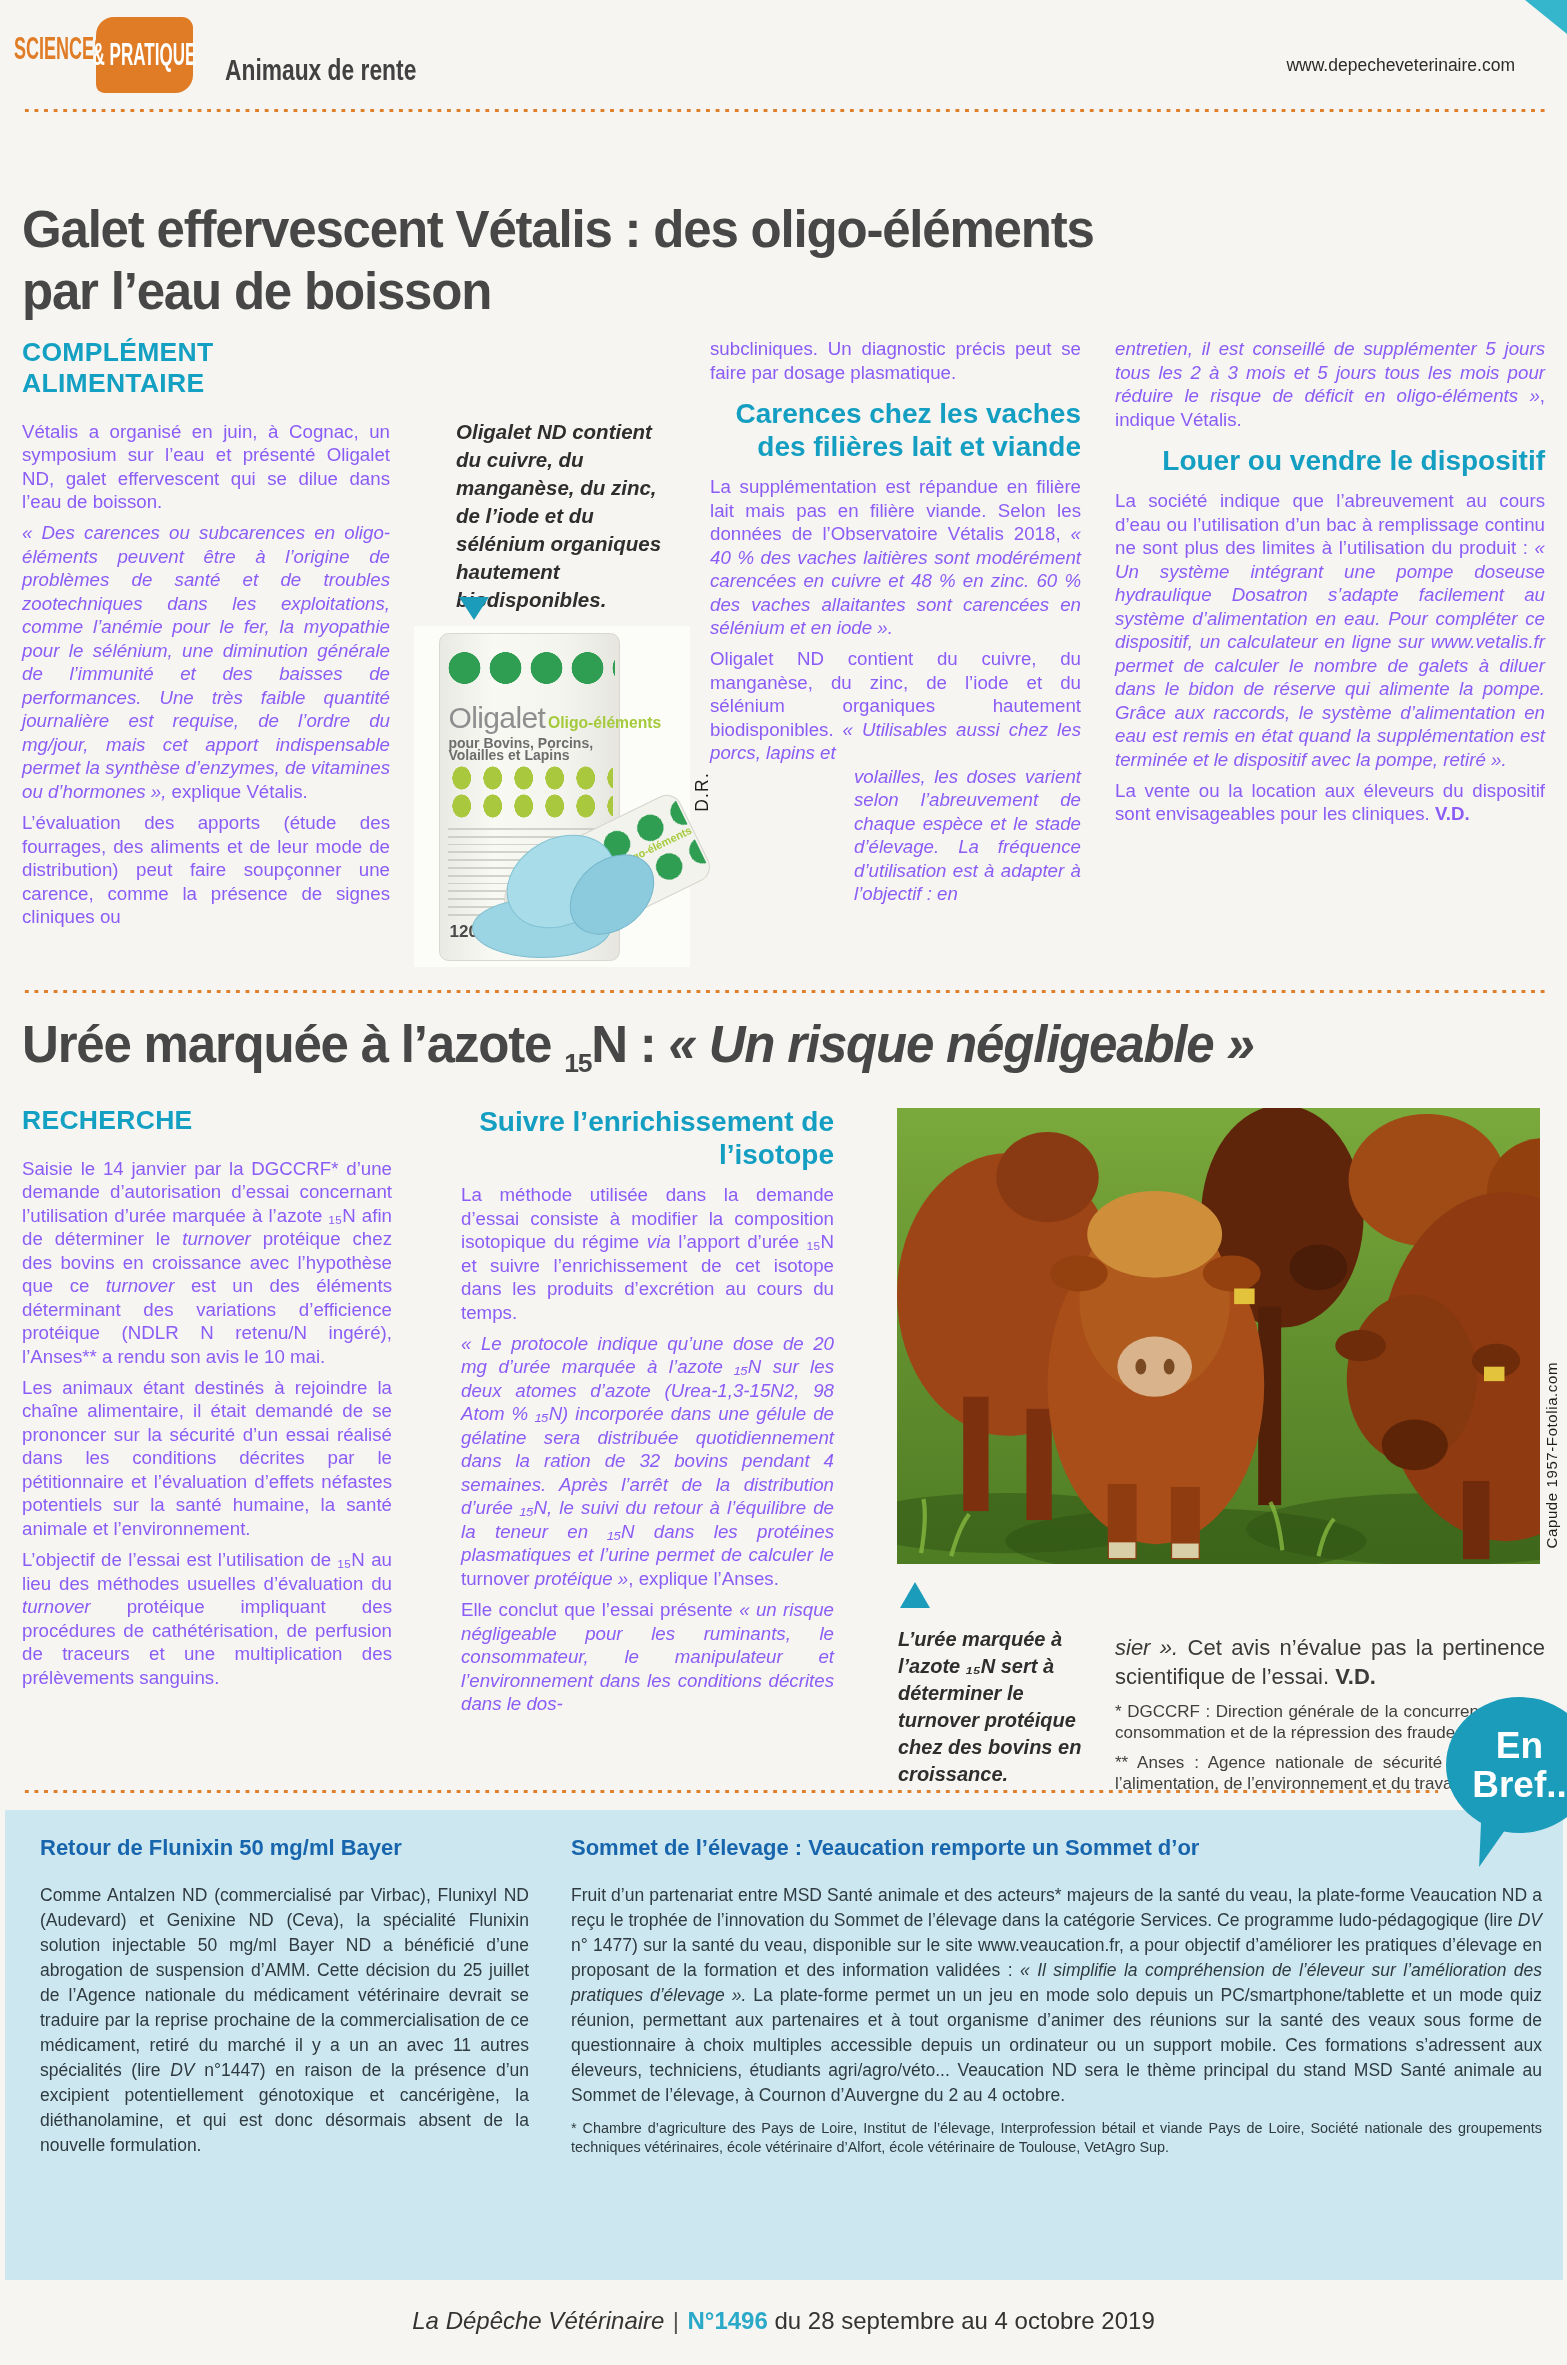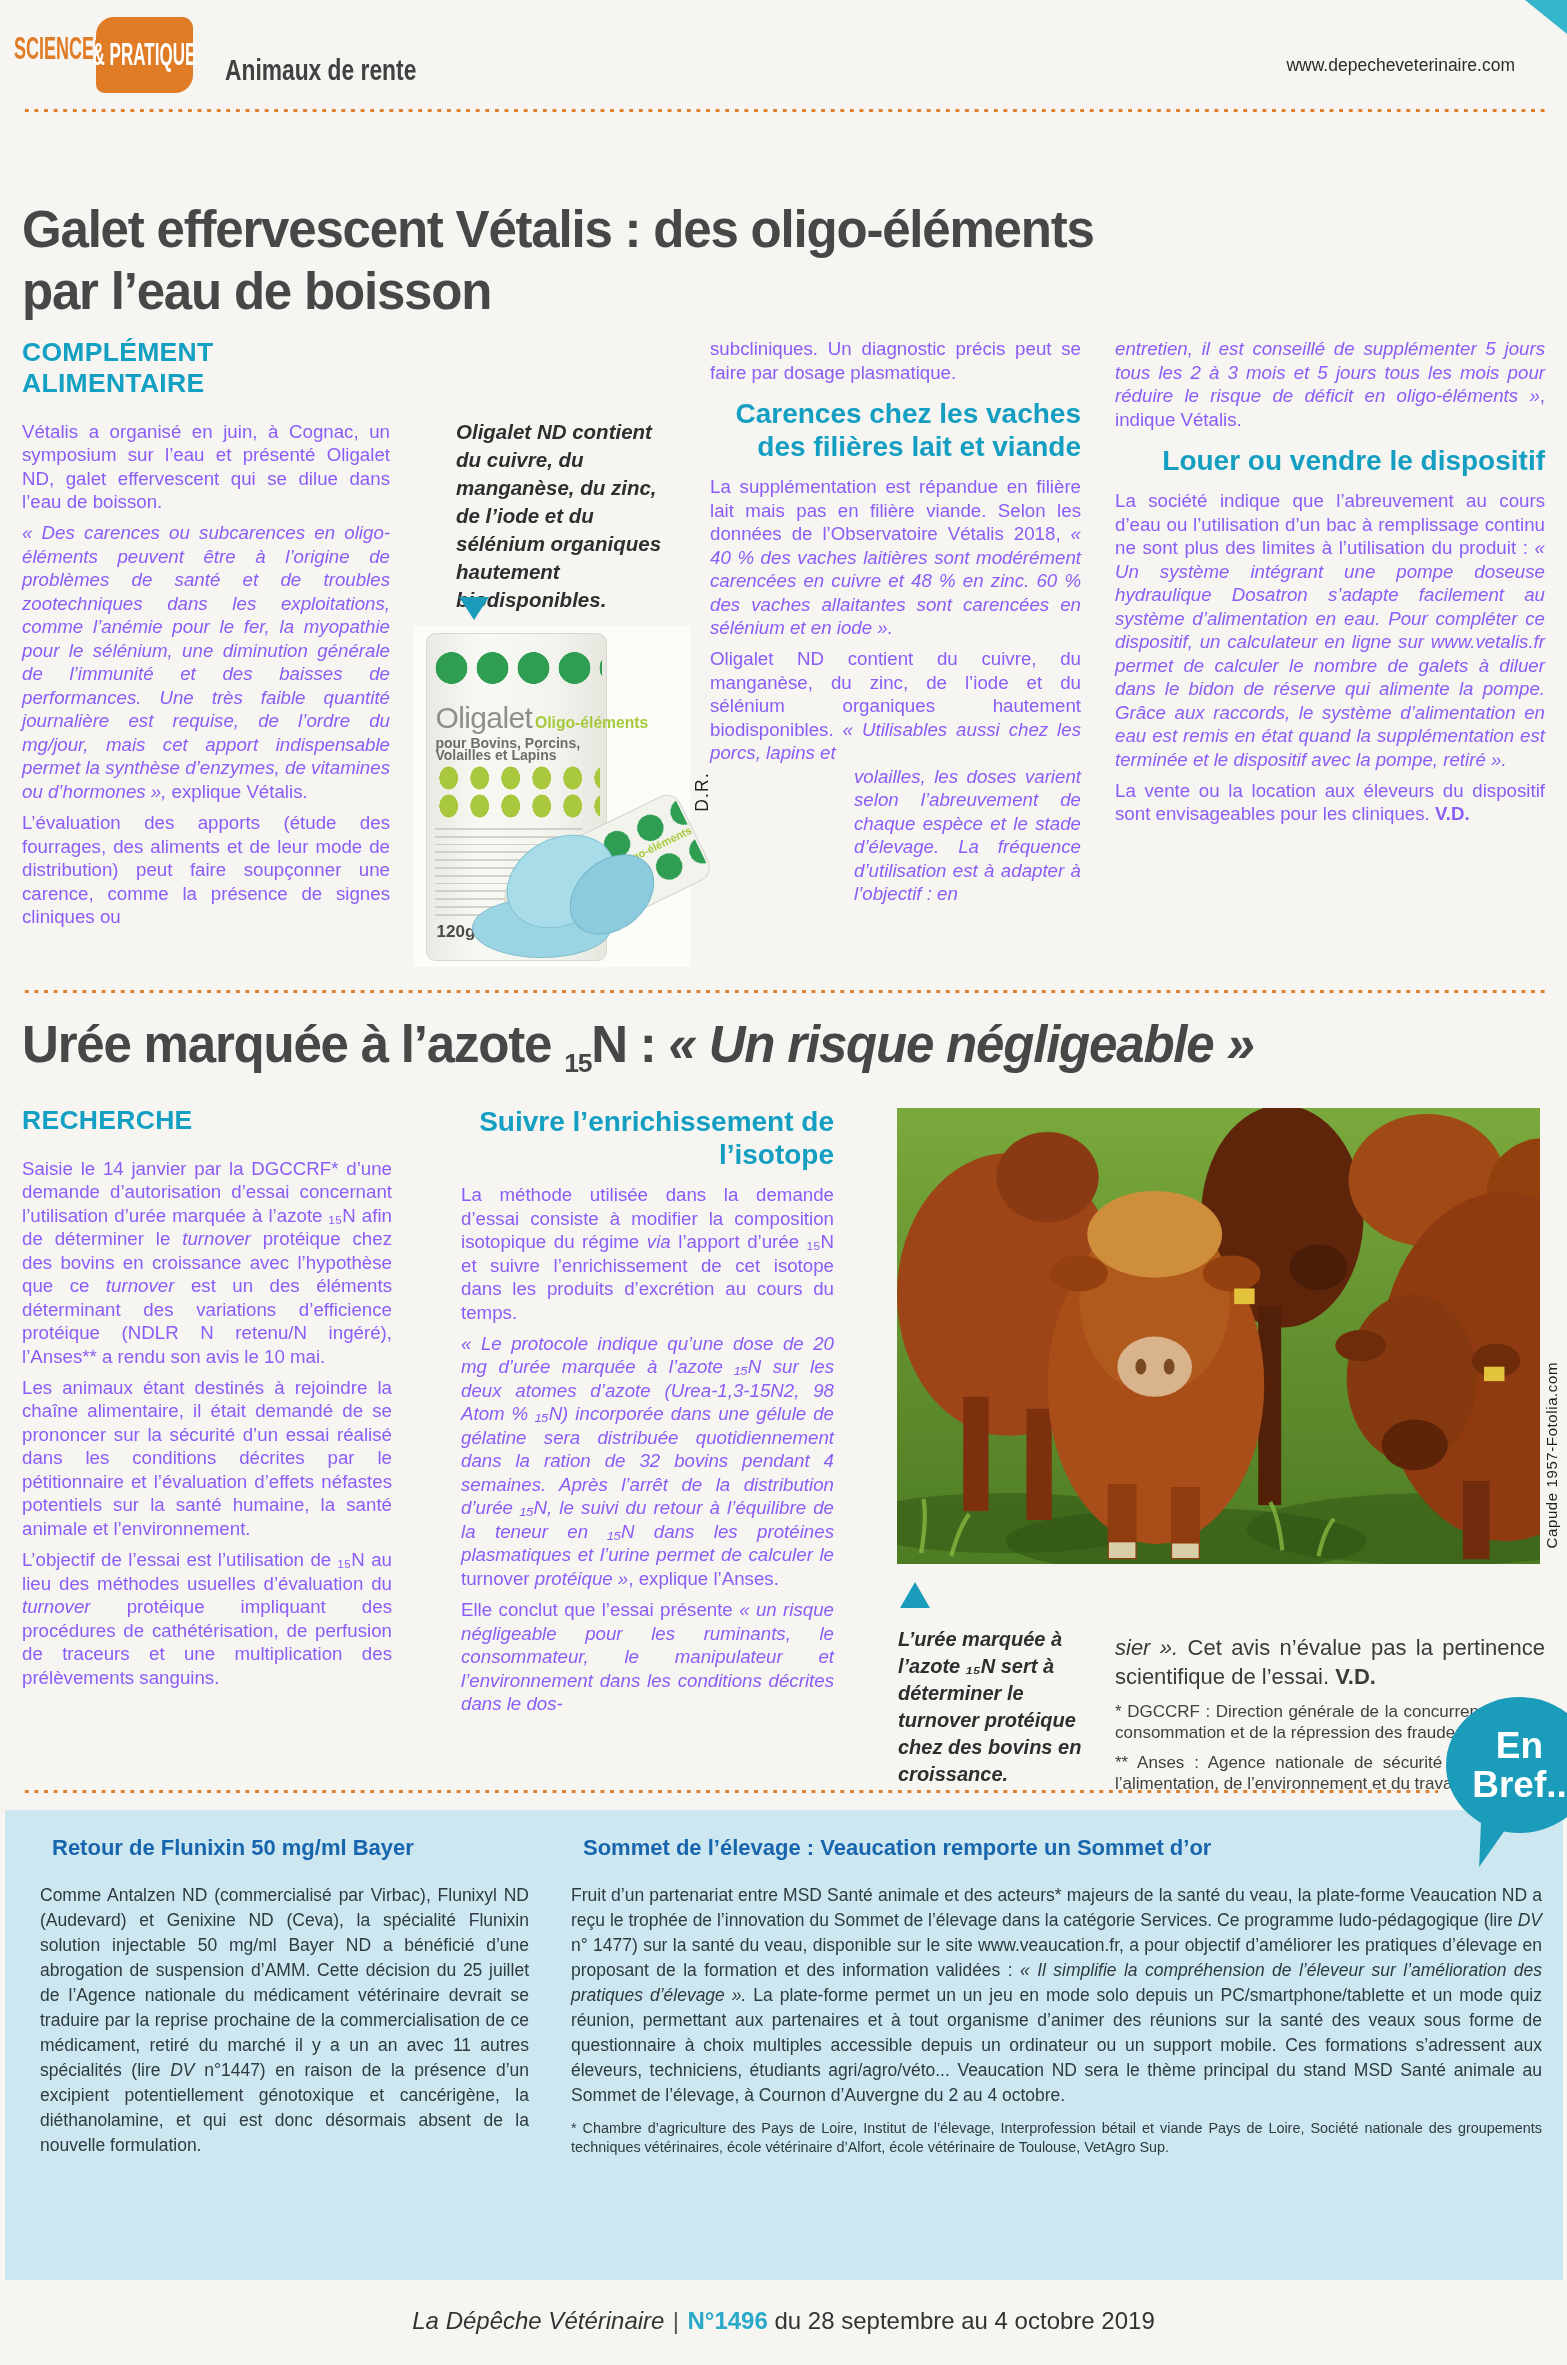--- a/index.html
+++ b/index.html
@@ -34,21 +34,21 @@
   .col{position:absolute;}
   .body{font-size:18.7px;line-height:23.5px;text-align:justify;margin:0 0 7.8px 0;color:#8b5cf6;}
   .indent{margin-left:144px;}
   
   .figcap{font-size:20.5px;line-height:28px;font-weight:700;font-style:italic;color:#2e2e2e;}
   .tri-down{width:0;height:0;border-left:15px solid transparent;border-right:15px solid transparent;border-top:23px solid #1b9cba;}
   .tri-up{width:0;height:0;border-left:15.7px solid transparent;border-right:15.7px solid transparent;border-bottom:26.5px solid #1b9cba;}
   .vtext{writing-mode:vertical-rl;transform:rotate(180deg);font-size:17.5px;color:#1e1e1e;letter-spacing:1.2px;}
   
   #product-fig{left:414px;top:626px;width:276px;height:341px;background:#fcfcf9;}
-  .canister{position:absolute;left:12px;top:7.2px;width:179px;height:326px;border:1.2px solid #d8d8d0;border-radius:9.6px;
+  .canister{position:absolute;left:25px;top:7.2px;width:179px;height:326px;border:1.2px solid #d8d8d0;border-radius:9.6px;
             background:linear-gradient(90deg,#eaeae4,#f9f9f4 30%,#f4f4ef 70%,#e6e6df);}
   .can-band{position:absolute;left:3.6px;top:8.4px;right:3.6px;height:51px;
             background-image:radial-gradient(circle 17px at 20.5px 25px,#2f9e53 92%,transparent 95%);
             background-size:41px 51px;background-repeat:repeat-x;}
   .can-brandrow{position:absolute;left:8.4px;top:67px;white-space:nowrap;}
   .can-brand{font-size:30px;color:#8e8e8e;letter-spacing:-0.6px;}
   .can-range{font-size:15.7px;font-weight:700;color:#a5ca3c;}
   .can-aud{position:absolute;left:8.4px;top:104px;width:159px;font-size:14px;line-height:11.4px;color:#6d6d6d;font-weight:700;}
   .can-dots{position:absolute;left:6px;top:130px;right:6px;height:55px;
             background-image:radial-gradient(ellipse 10.2px 12.6px at 15.7px 14px,#a9c83d 90%,transparent 93%);
@@ -79,21 +79,21 @@
   #a2-outro{left:1115px;top:1633px;width:430px;}
   #a2-outro .lead{font-size:22px;line-height:29px;text-align:justify;margin:0;}
   .footnote{font-size:17px;line-height:21px;color:#3f3f3f;text-align:justify;margin:9.6px 0 0 0;}
   
   #eb-panel{left:4.8px;top:1810px;width:1558px;height:470px;background:#cde7f0;}
   #eb-bubble{left:1446px;top:1697px;width:147px;height:136px;background:#1b9cba;border-radius:50%;
              display:flex;flex-direction:column;align-items:center;justify-content:center;z-index:3;}
   #eb-bubble .bline{color:#ffffff;font-weight:700;font-size:37px;line-height:39px;}
   #eb-tail{left:1473px;top:1811px;width:0;height:0;border-left:14.4px solid transparent;border-right:20.5px solid transparent;
            border-top:58px solid #1b9cba;transform:rotate(16deg);z-index:2;}
-  .eb-title{font-size:22px;font-weight:700;color:#1765ad;margin:0 0 22px 12px;}
+  .eb-title{font-size:22px;font-weight:700;color:#1765ad;margin:0 0 22px 0;}
   .eb-body{font-size:17.5px;line-height:25px;text-align:justify;color:#2e3a3f;margin:0;}
   .eb-fn{font-size:14.4px;line-height:18.7px;color:#2e3a3f;text-align:justify;margin:11px 0 0 0;}
   #eb-left{left:40px;top:1835px;width:489px;}
   #eb-right{left:571px;top:1835px;width:971px;}
   
   #footer{left:0;top:2307px;width:100%;text-align:center;font-size:24px;color:#333333;}
   #footer .mag{font-style:italic;}
   #footer .sep{padding:0 8.4px;color:#555555;font-weight:400;}
   #footer .issue{color:#2aa9c9;font-weight:700;}
 </style>

